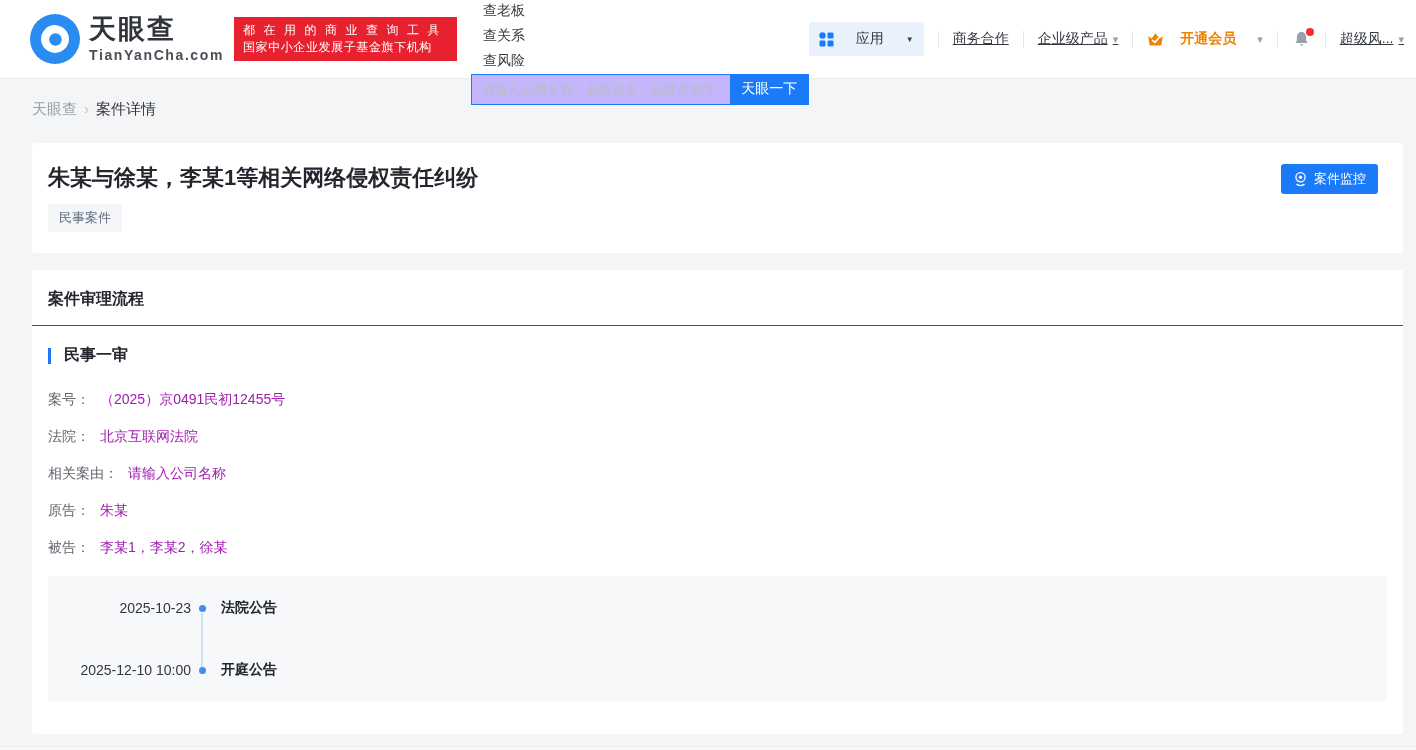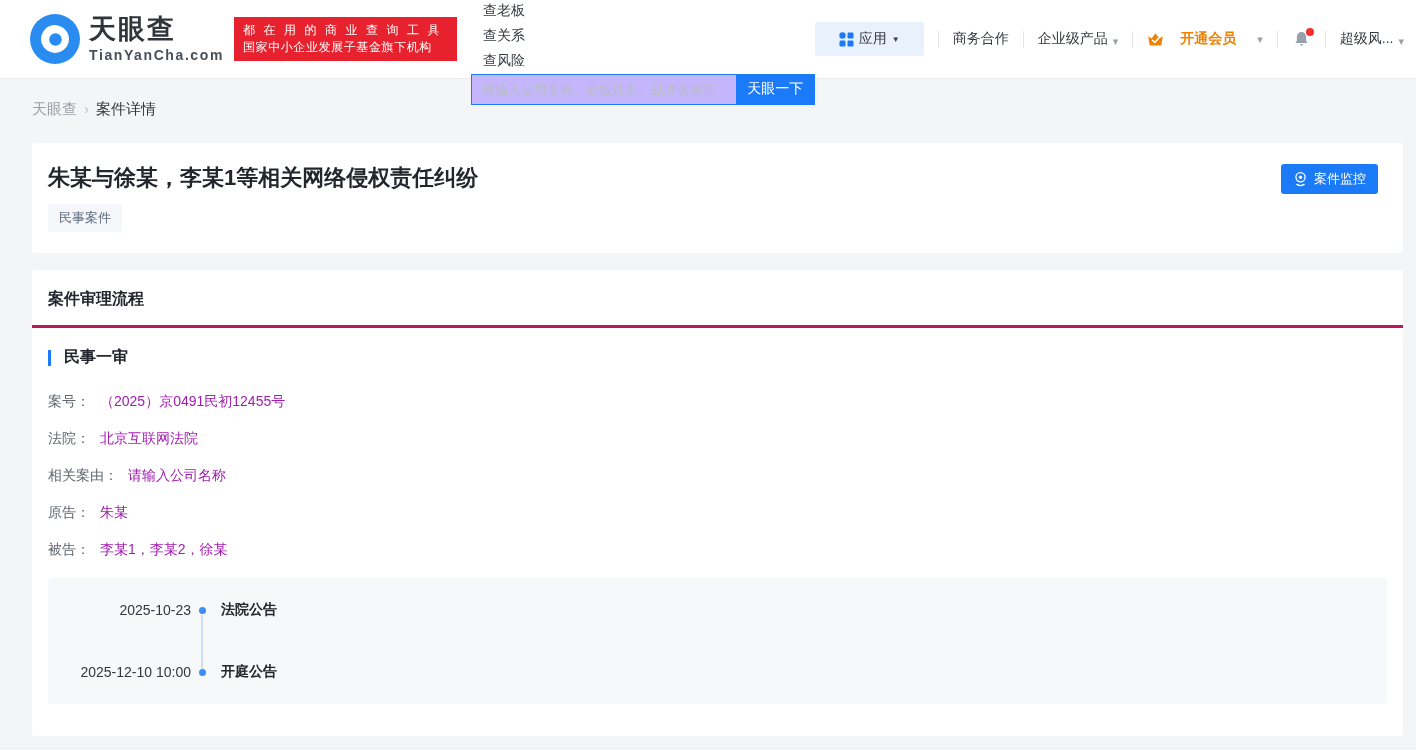--- a/index.html
+++ b/index.html
@@ -27,44 +27,44 @@
   .tabs { display:flex; font-size:14px;flex-direction:column; }
   .tab { padding:3px 12px 4px; cursor:pointer; color:#34383f; }
   .tab.active { background:#1a7af8; color:#fff; }
   .search-row { display:flex; height:31px; }
   .search-row input { flex:1; border:1px solid #1a7af8; border-right:none; padding:0 10px; font-size:13px; outline:none; color:#333; background:#c4b5fd; min-width:0; }
   .search-row input::placeholder { color:#b9bdc4; }
   .search-btn { width:79px; background:#1a7af8; color:#fff; border:none; font-size:14px; cursor:pointer; }
 
   .hspacer { flex:1; }
   .rnav { display:flex; align-items:center; font-size:14px; color:#34383f; white-space:nowrap; }
-  .apps { background:#e8f1fc; border-radius:3px; padding:8px 24px; display:flex; align-items:center; gap:5px; cursor:pointer; }
+  .apps { background:#e8f1fc; border-radius:3px; padding:8px 10px; display:flex; align-items:center; gap:22px; cursor:pointer; }
   .caret-solid { font-size:8px; color:#3c4046; }
   .caret { font-size:11px; color:#9aa0a8; margin-left:5px; }
   .vdiv { width:1px; height:17px; background:#e4e6e9; margin:0 14px; }
-  .navlink { cursor:pointer; display:flex; align-items:flex-end; }
+  .navlink { cursor:pointer; display:flex; align-items:center;text-decoration:underline; }
   .vip { color:#ef8200; font-weight:bold; display:flex; align-items:center; gap:16px; cursor:pointer; }
   .bell-wrap { position:relative; cursor:pointer; display:flex; }
   .bell-dot { position:absolute; width:8px; height:8px; border-radius:50%; background:#f3302b; top:-2px; right:-3px; }
 
   
   .breadcrumb { margin:21px 32px 0; font-size:15px; color:#9b9fa6; }
   .bc-root { cursor:pointer; }
   .bc-chevron { color:#bfc3c9; margin:0 7px; }
   .bc-current { color:#33363c; }
 
   
   .card { background:#fff; margin:0 13px 0 32px; border-radius:3px; }
   .title-card { margin-top:24px; padding:22px 24px 21px 16px; position:relative; }
   .case-title { font-size:22px; font-weight:bold; color:#23262d; line-height:1.2; }
   .case-tag { display:inline-block; margin-top:13px; background:#f4f6f9; color:#5d6b80; font-size:13px; padding:5px 11px; border-radius:2px; }
   .monitor-btn { position:absolute; top:21px; right:25px; background:#1a7af8; color:#fff; border:none; border-radius:3px; height:30px; padding:0 12px; font-size:13px; display:flex; align-items:center; gap:6px; cursor:pointer; }
 
   .main-card { margin-top:17px; padding-bottom:32px; }
-  .section-head { padding:19px 16px 15px; font-size:16px; font-weight:bold; color:#23262d; border-bottom:3px solid #be185d; }
+  .section-head { padding:19px 16px 15px; font-size:16px; font-weight:bold; color:#23262d; border-bottom:1px solid #be185d; }
   .stage-head { margin:19px 16px 0; display:flex; align-items:center; font-size:16px; font-weight:bold; color:#23262d; }
   .stage-bar { width:3px; height:16px; background:#1a7af8; margin-right:13px; }
 
   .fields { margin:25px 16px 0; font-size:14px;text-align:center; }
   .field { margin-bottom:19px; display:flex; }
   .flabel { color:#61666e; }
   .fvalue { color:#a21caf; margin-left:10px; }
 
   .timeline { margin:9px 16px 0; background:#f7f8fa; border-radius:4px; position:relative; padding:1px 0; }
   .tl-line { position:absolute; left:153px; top:37px; width:2px; height:56px; background:#cddff7; }

